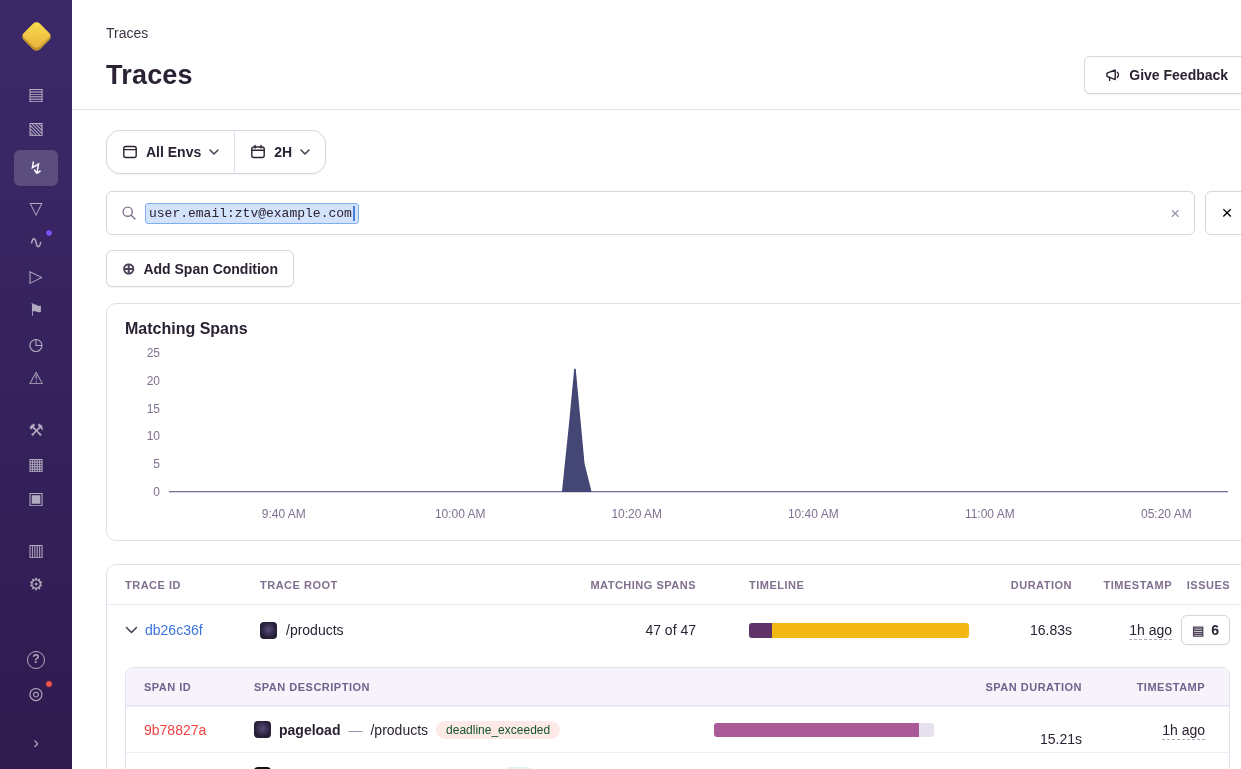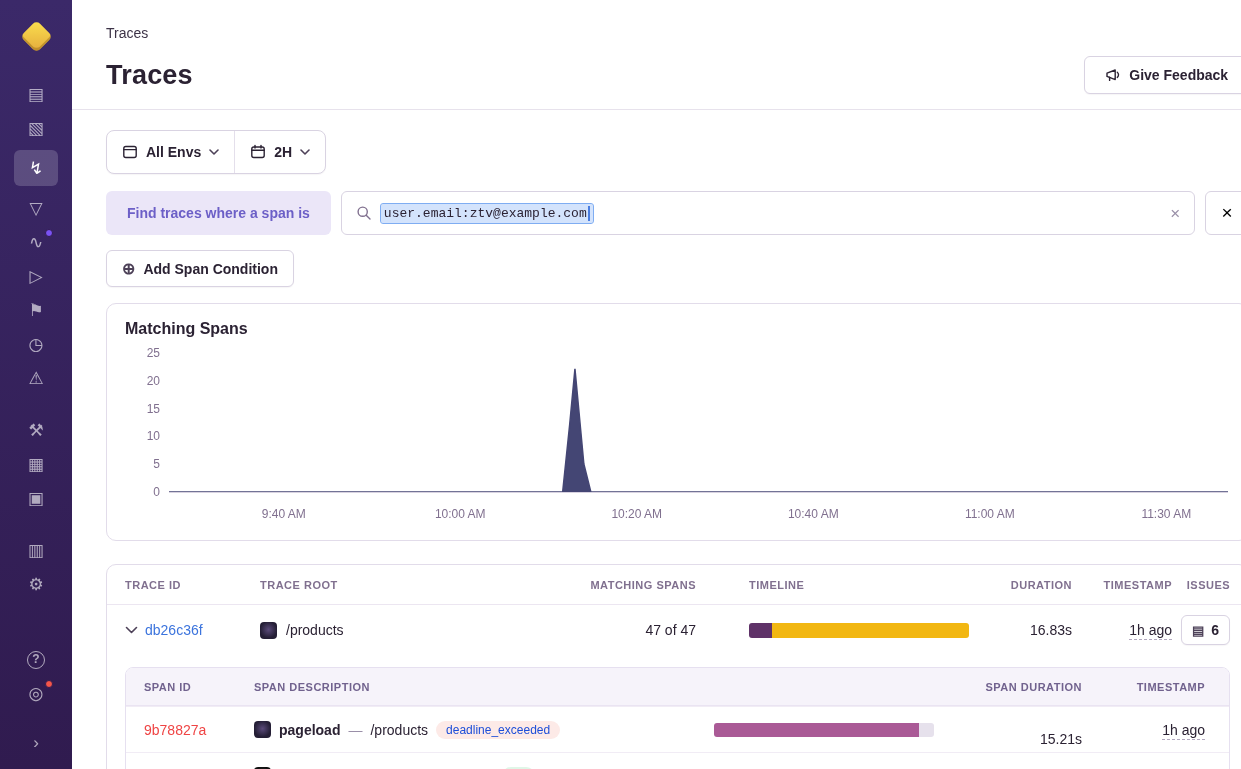--- a/index.html
+++ b/index.html
@@ -31,21 +31,21 @@
   .main { flex:1; padding:0 30px 0 34px; position:relative; }
   .breadcrumb { margin-top:25px; font-size:14px; color:#3d3347; }
   .title-row { display:flex; justify-content:space-between; align-items:center; margin-top:15px; }
   .page-title { font-size:27px; font-weight:700; letter-spacing:.2px; }
   .btn { display:inline-flex; align-items:center; gap:8px; background:#fff;
     border:1px solid #d9d3e2; border-radius:6px; font-weight:700; font-size:14px;
     color:#2b2233; cursor:pointer; box-shadow:0 1px 1px rgba(43,34,51,.04); }
   .feedback-btn { height:38px; padding:0 20px; }
   .divider { margin:15px -30px 0 -34px; border-bottom:1px solid #e7e2ec; }
 
-  .filters { margin-top:20px; display:inline-flex; border:1px solid #d9d3e2; border-radius:8px;
+  .filters { margin-top:20px; display:inline-flex; border:1px solid #d9d3e2; border-radius:14px;
     overflow:hidden; background:#fff; box-shadow:0 1px 1px rgba(43,34,51,.04); }
   .filter-seg { display:flex; align-items:center; gap:8px; height:42px; padding:0 15px;
     font-weight:700; font-size:14px; cursor:pointer; }
   .filter-seg + .filter-seg { border-left:1px solid #e4dfeb; }
 
   .search-row { margin-top:17px; display:flex; gap:10px; height:44px; }
   .span-chip { display:flex; align-items:center; padding:0 21px; border-radius:6px;
     font-weight:700; font-size:14px; }
   .searchbox { flex:1; display:flex; align-items:center; gap:9px; border:1px solid #d9d3e2;
     border-radius:6px; background:#fff; padding:0 14px; cursor:text; }
@@ -224,21 +224,20 @@
           <line x1="1.8" y1="6.2" x2="14.2" y2="6.2"></line>
         </svg>
         <span>2H</span>
         <svg class="chev" width="10" height="6" viewBox="0 0 10 6">
           <polyline points="1,1 5,5 9,1"></polyline>
         </svg>
       </div>
     </div>
 
     <div class="search-row">
-      <div class="span-chip" style="background: rgb(235, 230, 248); color: rgb(108, 95, 199);">Find traces where a span is</div>
       <div class="searchbox">
         <svg class="oicon" width="16" height="16" viewBox="0 0 16 16" style="stroke:#80708f">
           <circle cx="6.7" cy="6.7" r="4.6"></circle>
           <line x1="10.2" y1="10.2" x2="14" y2="14"></line>
         </svg>
         <span class="query-token" style="outline: rgb(127, 173, 242) solid 1px; background: rgb(211, 227, 252);">
           <span>user.email:ztv@example.com</span>
           <span class="caret" style="background: rgb(74, 125, 224);"></span>
         </span>
         <span class="icon-x">×</span>
@@ -270,21 +269,21 @@
             <path stroke-width="1.5" vector-effect="non-scaling-stroke" d="M0.0 141.0 L371.7 141.0 L378.3 73.3 L383.3 16.9 L391.7 112.8 L398.3 141.0 L1000.0 141.0 L1000 141 L0 141 Z" fill="#444674" stroke="#444674"></path>
           </svg>
         </div>
       </div>
       <div class="chart-x-axis">
           <span style="left: 10.8333%;">9:40 AM</span>
           <span style="left: 27.5%;">10:00 AM</span>
           <span style="left: 44.1667%;">10:20 AM</span>
           <span style="left: 60.8333%;">10:40 AM</span>
           <span style="left: 77.5%;">11:00 AM</span>
-          <span style="left: 94.1667%;">11:30 AM</span>
+          <span style="left: 94.1667%;">05:20 AM</span>
         </div>
     </section>
 
     
     <section class="card table-card">
 
       <div class="tgrid thead">
         <div class="th-pad">TRACE ID</div>
         <div class="th-pad">TRACE ROOT</div>
         <div class="right">MATCHING SPANS</div>
@@ -335,21 +334,21 @@
 
           <div class="sgrid srow">
             <div class="cell-spanid">
               <a class="link" style="color: #ef4444;">9b78827a</a>
             </div>
             <div class="cell-desc">
               <span class="proj-icon"></span>
               <span class="op">pageload</span>
               <span class="sep">—</span>
               <span>/products</span>
-              <span class="status-chip" style="background: rgb(253, 234, 231); color: #1d4ed8;">deadline_exceeded</span>
+              <span class="status-chip" style="background: rgb(253, 234, 231); color: #14532d;">deadline_exceeded</span>
             </div>
             <div class="bar-track sub">
                 <div style="width: 93%; background: rgb(170, 90, 150);"></div>
                 <div style="width: 7%; background: rgb(230, 225, 236);"></div>
               </div>
             <div class="cell-dur">15.21s</div>
             <div class="cell-ts"><span class="ts">1h ago</span></div>
           </div>
 
           <div class="sgrid srow">

